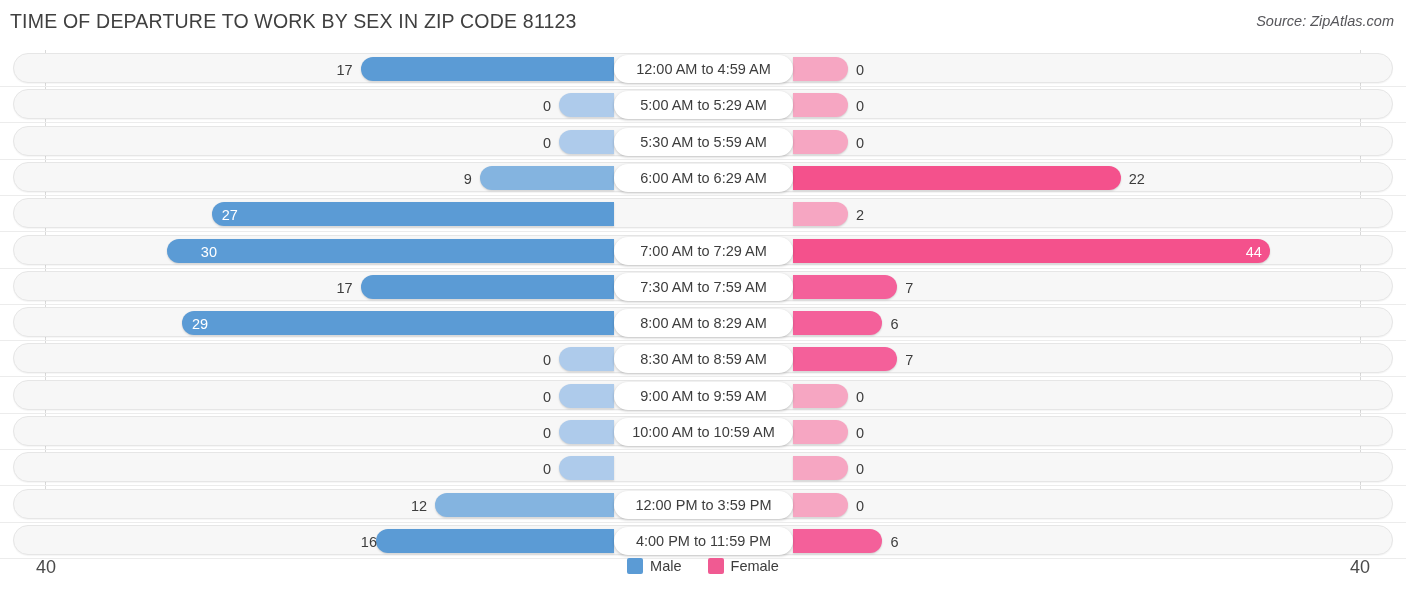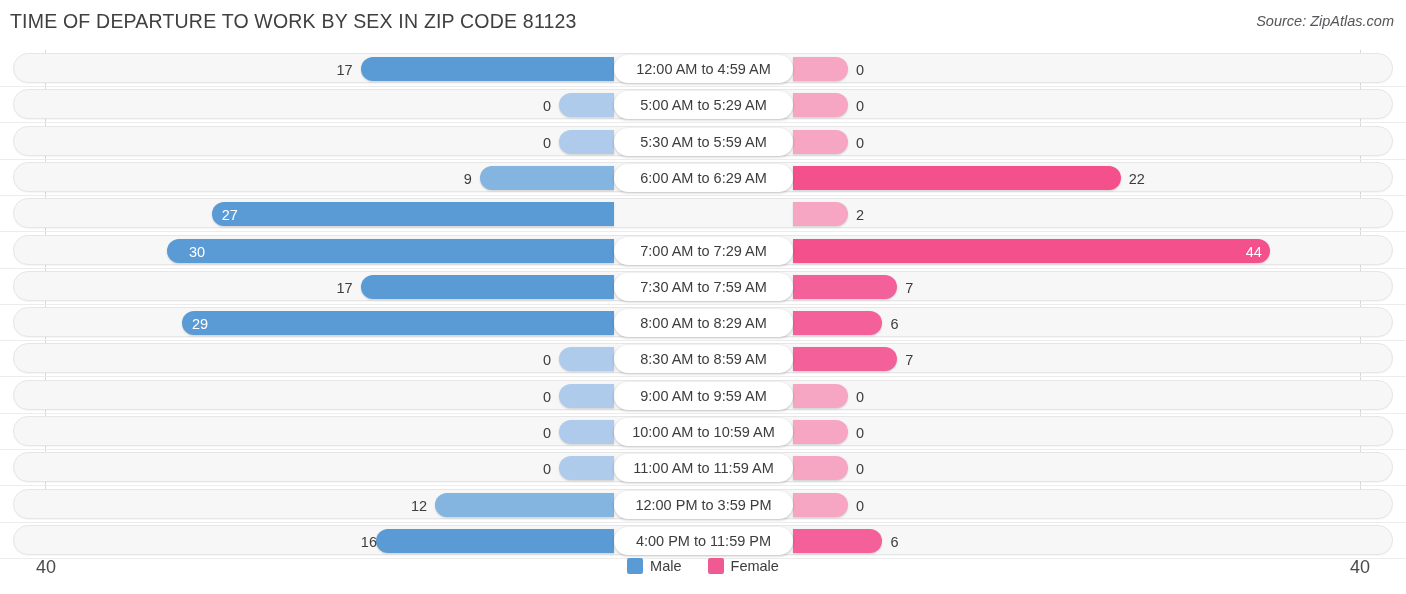--- a/index.html
+++ b/index.html
@@ -143,21 +143,21 @@
     <div class="row" style="top: 148.2px;">
       <div class="bar male bar-shadow" style="left: 197.7px; width: 402.3px; background: rgb(91, 155, 213);"></div>
       <div class="bar female bar-shadow" style="left: 779px; width: 55px; background: rgb(246, 166, 194);"></div>
       <div class="val left-out inside" style="left: 207.7px; width: 40px; text-align: left;">27</div>
       <div class="val right-out" style="left: 842px; width: 40px;">2</div>
     </div>
     <div class="rowsep" style="top: 181.2px;"></div>
     <div class="row" style="top: 184.5px;">
       <div class="bar male bar-shadow" style="left: 153px; width: 447px; background: rgb(91, 155, 213);"></div>
       <div class="bar female bar-shadow" style="left: 779px; width: 476.8px; background: rgb(244, 81, 140);"></div>
-      <div class="val left-out inside" style="left: 163px; width: 40px; text-align: center;">30</div>
+      <div class="val left-out inside" style="left: 163px; width: 40px; text-align: right;">30</div>
       <div class="val right-out inside" style="left: 1223.8px; width: 24px; text-align: right;">44</div>
       <div class="pill" style="left: 600px;">7:00 AM to 7:29 AM</div>
     </div>
     <div class="rowsep" style="top: 217.5px;"></div>
     <div class="row" style="top: 220.8px;">
       <div class="bar male bar-shadow" style="left: 346.7px; width: 253.3px; background: rgb(91, 155, 213);"></div>
       <div class="bar female bar-shadow" style="left: 779px; width: 104.3px; background: rgb(244, 96, 154);"></div>
       <div class="val left-out" style="left: 298.7px; width: 40px;">17</div>
       <div class="val right-out" style="left: 891.3px; width: 40px;">7</div>
       <div class="pill" style="left: 600px;">7:30 AM to 7:59 AM</div>
@@ -193,21 +193,20 @@
       <div class="val left-out" style="left: 497px; width: 40px;">0</div>
       <div class="val right-out" style="left: 842px; width: 40px;">0</div>
       <div class="pill" style="left: 600px; text-align: center;">10:00 AM to 10:59 AM</div>
     </div>
     <div class="rowsep" style="top: 399px;"></div>
     <div class="row" style="top: 402.3px;">
       <div class="bar male bar-shadow" style="left: 545px; width: 55px; background: rgb(174, 203, 235);"></div>
       <div class="bar female bar-shadow" style="left: 779px; width: 55px; background: rgb(246, 166, 194);"></div>
       <div class="val left-out" style="left: 497px; width: 40px;">0</div>
       <div class="val right-out" style="left: 842px; width: 40px;">0</div>
-      <div class="pill" style="left: 600px;">11:00 AM to 11:59 AM</div>
     </div>
     <div class="rowsep" style="top: 435.3px;"></div>
     <div class="row" style="top: 438.6px;">
       <div class="bar male bar-shadow" style="left: 421.2px; width: 178.8px; background: rgb(132, 180, 224);"></div>
       <div class="bar female bar-shadow" style="left: 779px; width: 55px; background: rgb(246, 166, 194);"></div>
       <div class="val left-out" style="left: 373.2px; width: 40px;">12</div>
       <div class="val right-out" style="left: 842px; width: 40px;">0</div>
       <div class="pill" style="left: 600px;">12:00 PM to 3:59 PM</div>
     </div>
     <div class="rowsep" style="top: 471.6px;"></div>

